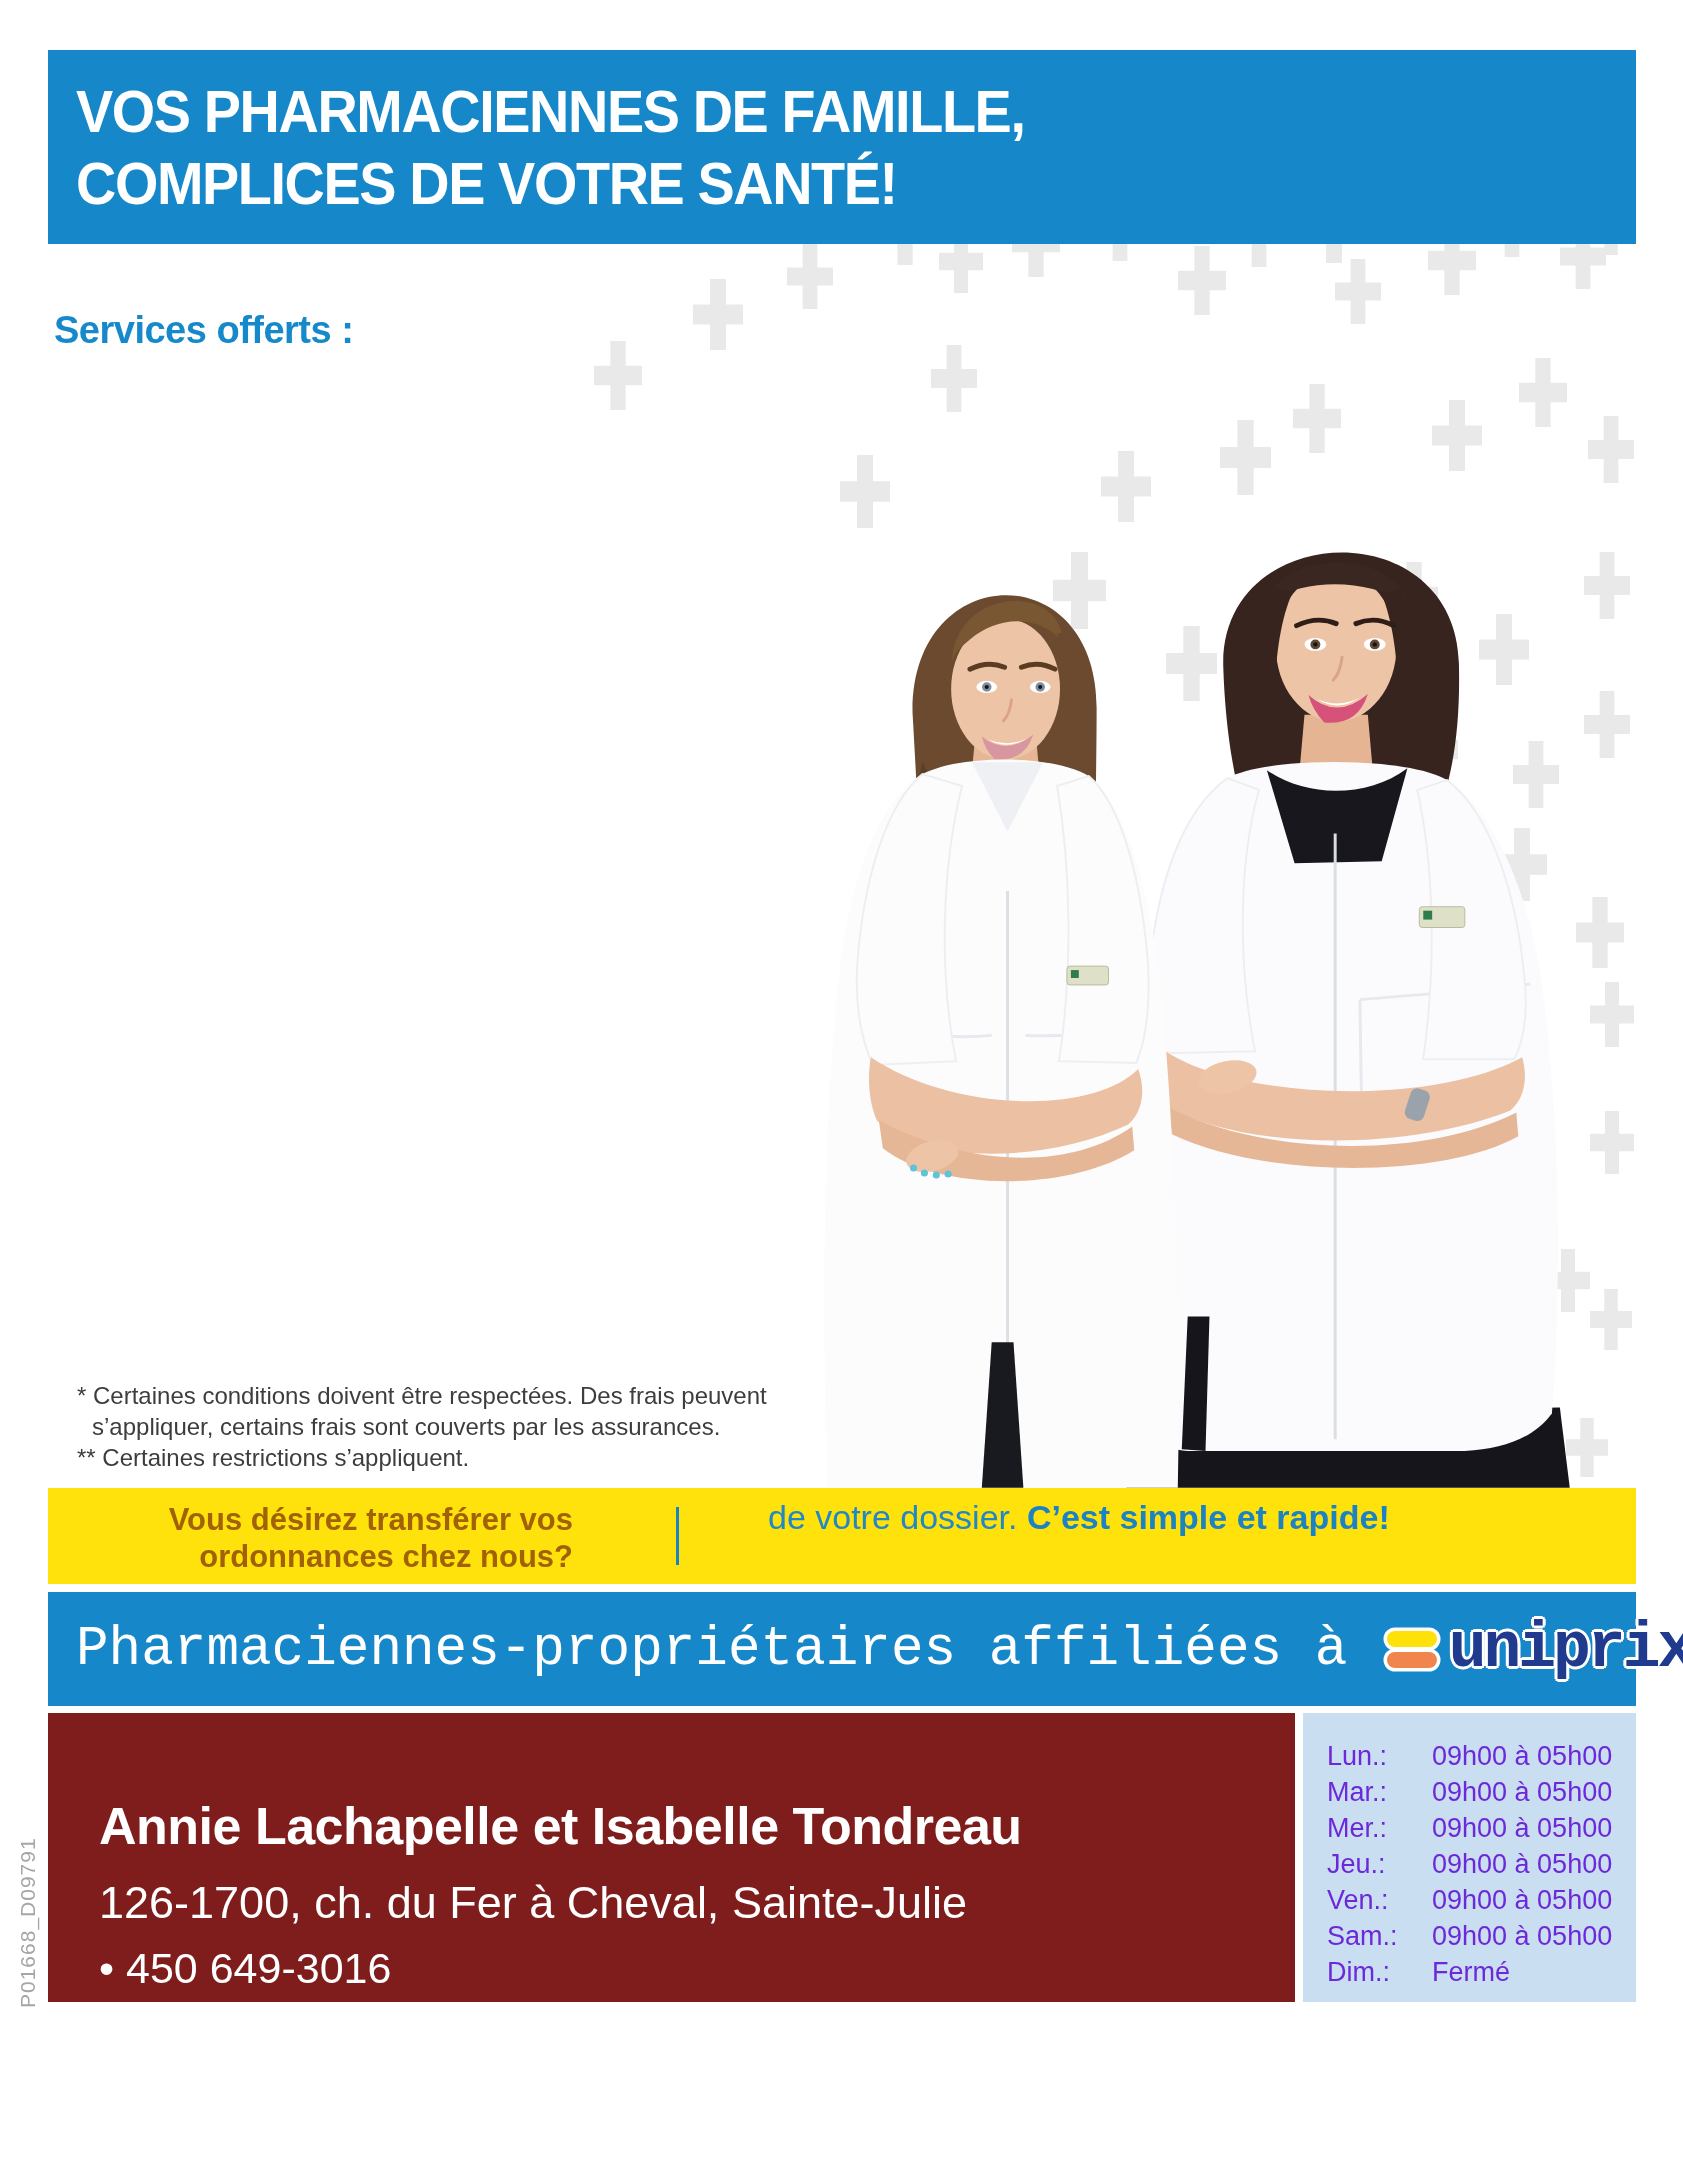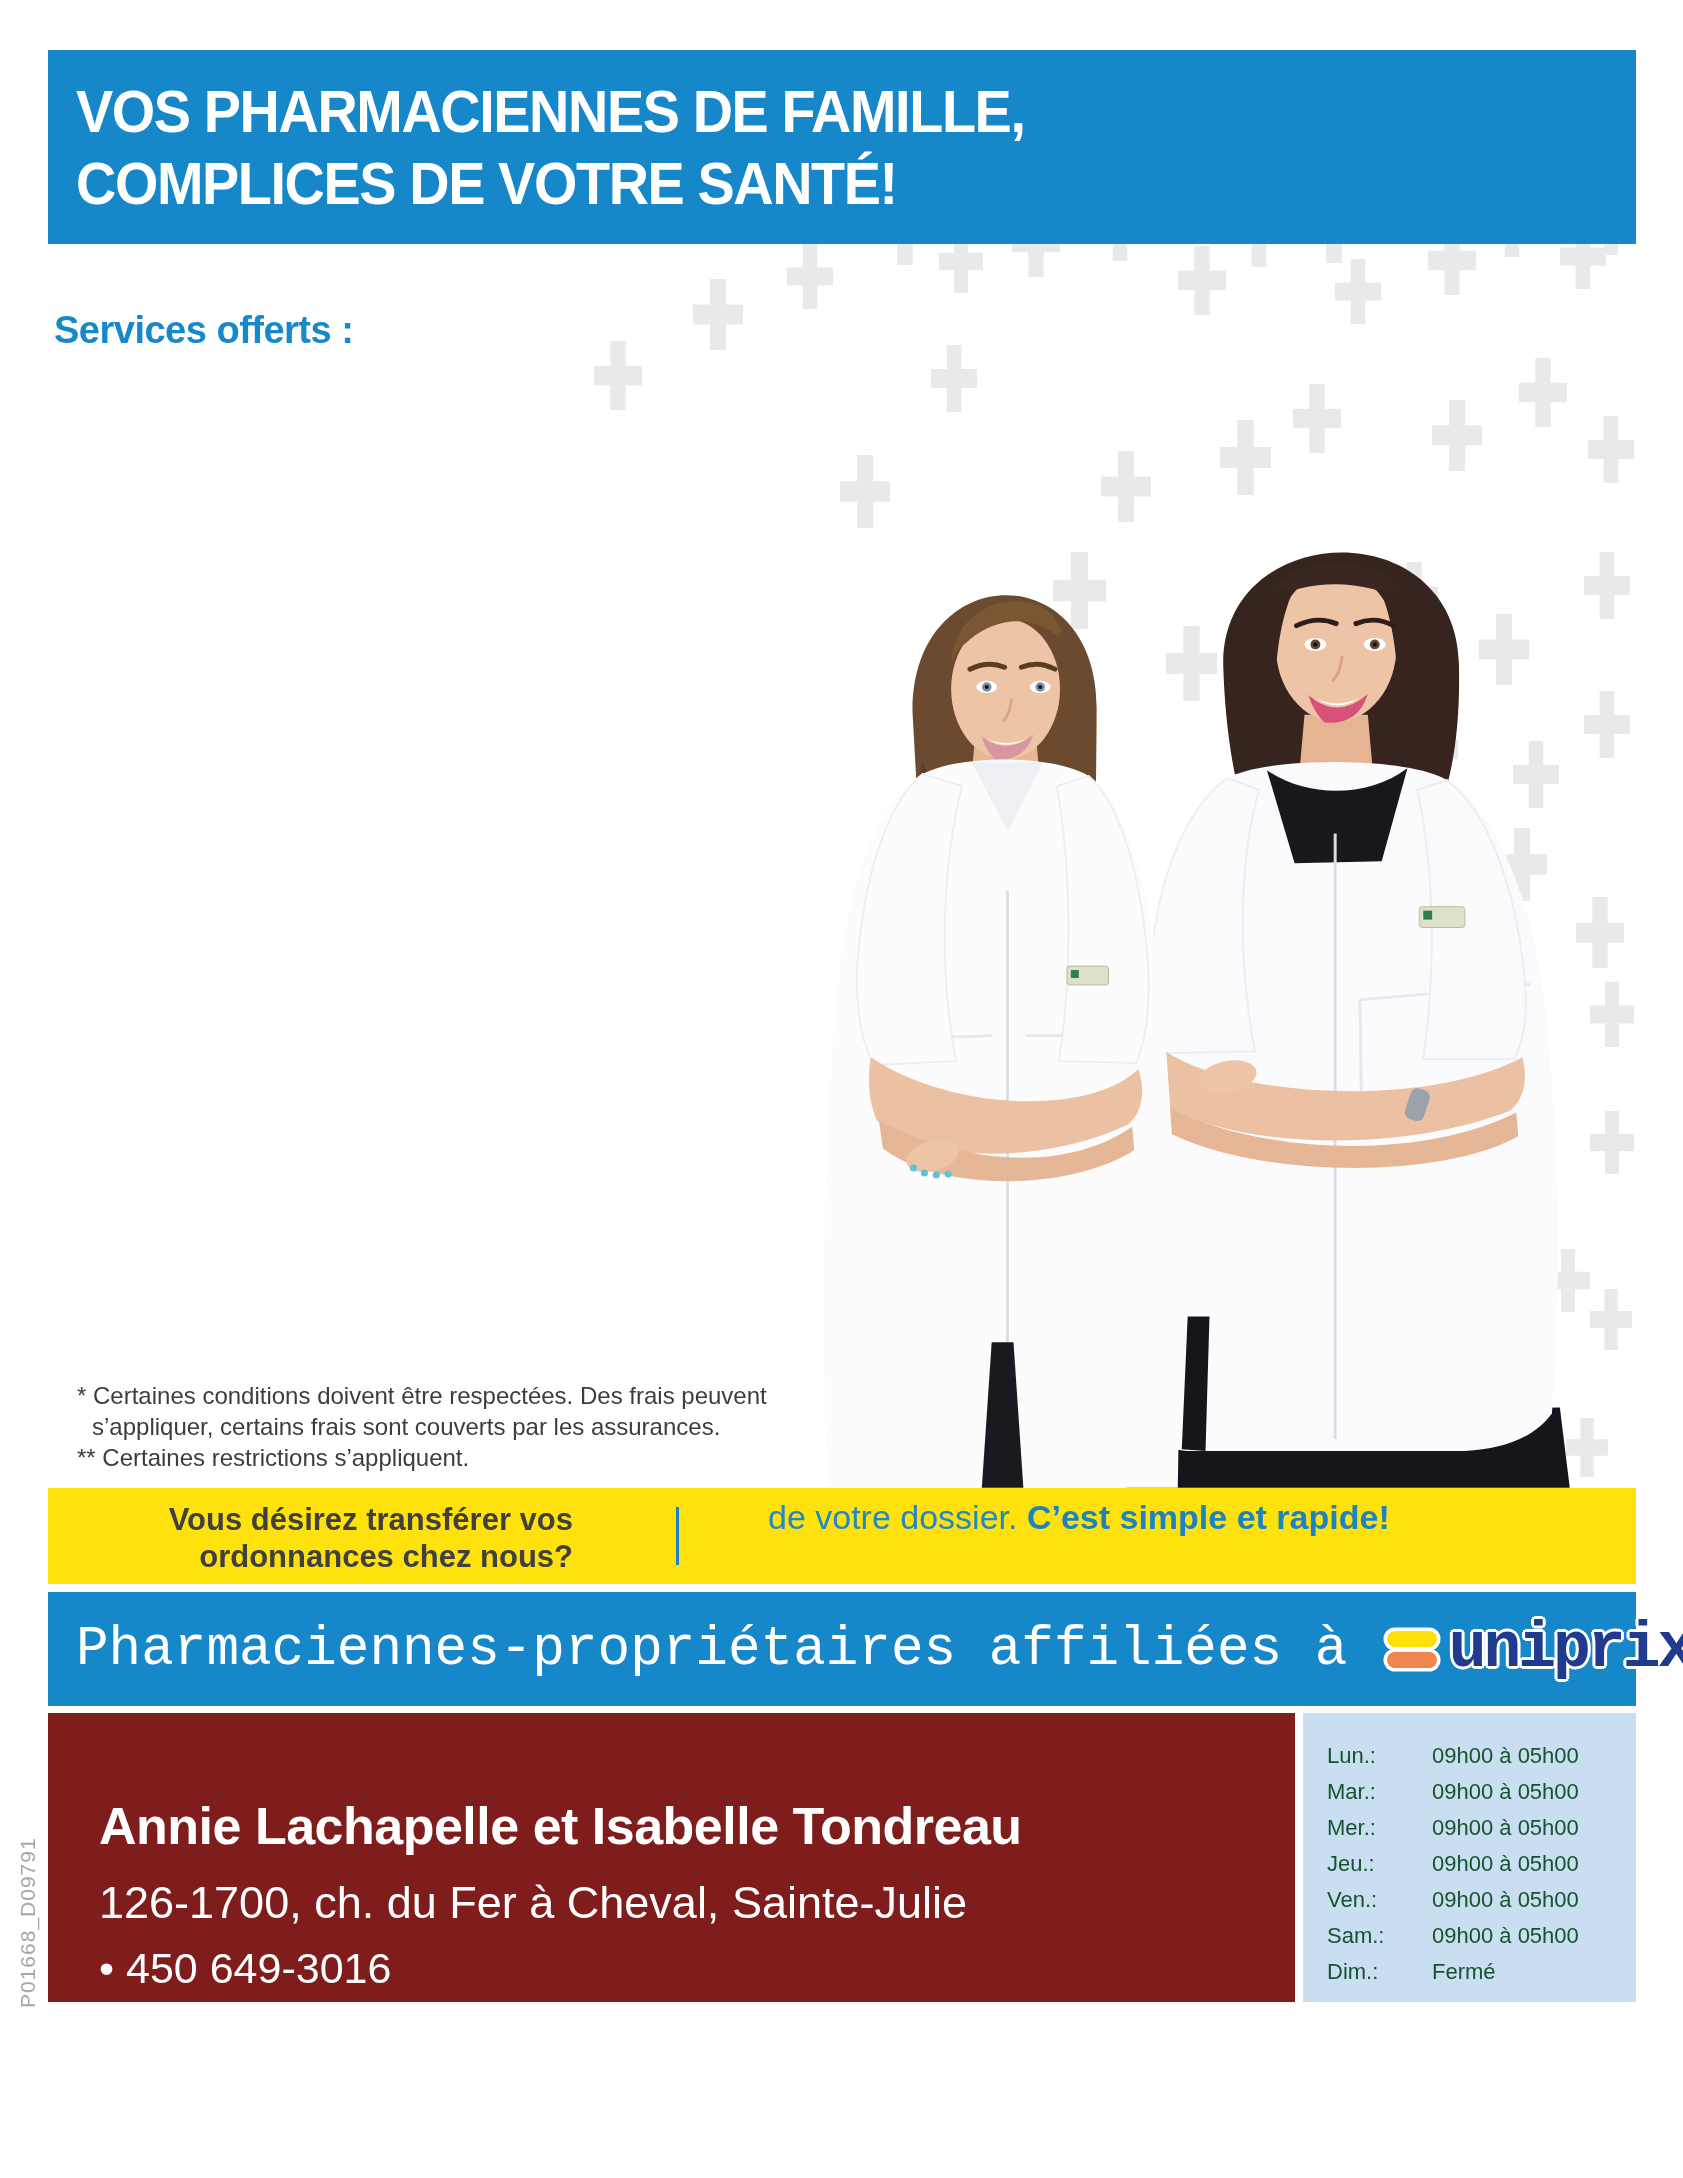--- a/index.html
+++ b/index.html
@@ -37,21 +37,21 @@
     color:#3d3d3d;font-size:24px;line-height:31px;
   }
   .footnotes .indent{padding-left:15px;}
   
   .transfer-banner{
     position:absolute;left:48px;top:1488px;width:1588px;height:96px;
     background:#ffe20c;z-index:4;
   }
   .transfer-question{
     position:absolute;left:79px;top:13px;width:446px;text-align:right;
-    color:#404040;font-weight:bold;font-size:31px;line-height:37px;
+    color:#a16207;font-weight:bold;font-size:31px;line-height:37px;
   }
   .transfer-divider{
     position:absolute;left:628px;top:19px;width:3px;height:58px;background:#1b82c4;
   }
   .transfer-answer{
     position:absolute;left:720px;top:9px;
     color:#2288c5;font-size:34px;line-height:40px;
   }
   .transfer-answer b{color:#1b82c4;}
   
@@ -82,21 +82,21 @@
     padding:83px 0 0 51px;
   }
   .contact-name{font-size:52px;font-weight:bold;letter-spacing:-0.5px;}
   .contact-address{font-size:45px;margin-top:21px;}
   .contact-phone{font-size:43px;margin-top:15px;}
   
   .hours-panel{
     position:absolute;left:1303px;top:1713px;width:333px;height:289px;
     background:#c9def1;z-index:4;box-sizing:border-box;padding:25px 0 0 24px;
   }
-  .hour-row{color:#14532d;font-size:22px;line-height:36px;white-space:nowrap;}
+  .hour-row{color:#6d28d9;font-size:27px;line-height:36px;white-space:nowrap;}
   .hour-row .day{display:inline-block;width:105px;}
   
   .tagline{
     position:absolute;left:0;top:2012px;width:1683px;text-align:center;z-index:3;
     color:#5fb2df;font-size:59px;line-height:56px;letter-spacing:1px;
   }
   
   .side-code{
     position:absolute;left:16px;top:2008px;z-index:3;
     transform:rotate(-90deg);transform-origin:left top;

